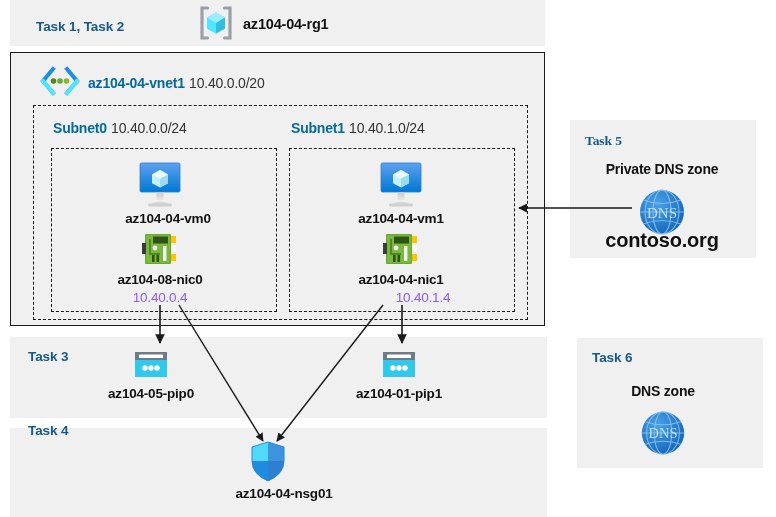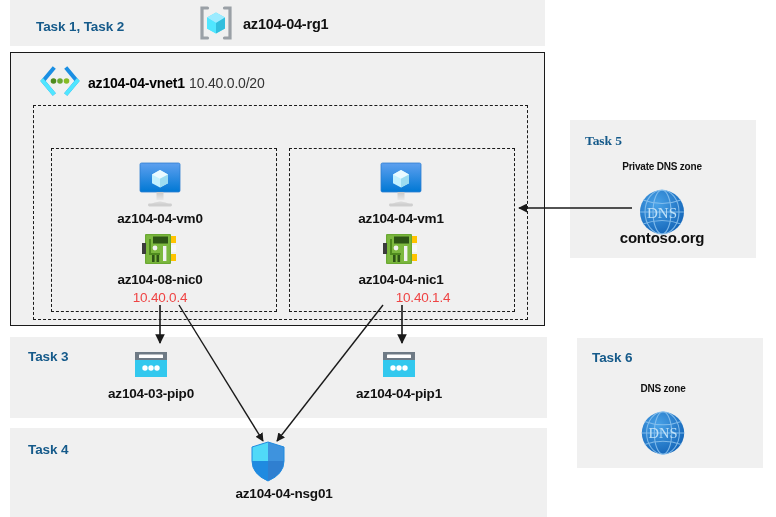--- a/index.html
+++ b/index.html
@@ -29,29 +29,29 @@
     position:absolute;border:1.6px dashed #1a1a1a;box-sizing:border-box;
     background:transparent;
   }
 
   
   .name-bold{
     position:absolute;font-weight:bold;font-size:13.5px;color:#111;
     white-space:nowrap;letter-spacing:-0.2px;
   }
   .name-plain{
-    position:absolute;font-size:13.5px;color:#ef4444;white-space:nowrap;
+    position:absolute;font-size:13.5px;color:#8b5cf6;white-space:nowrap;
     letter-spacing:-0.2px;
   }
   .title-row{position:absolute;white-space:nowrap;letter-spacing:-0.2px;}
-  .title-row .b{font-weight:bold;font-size:14px;color:#000000;}
+  .title-row .b{font-weight:bold;font-size:14px;color:#0369a1;}
   .title-row .n{font-size:14px;color:#333;}
   .centered{transform:translateX(-50%);text-align:center;}
   .heading-bold{
-    position:absolute;font-weight:bold;font-size:10px;color:#111;
+    position:absolute;font-weight:bold;font-size:14px;color:#111;
     white-space:nowrap;transform:translateX(-50%);text-align:left;
     letter-spacing:-0.2px;
   }
 
   
   .icon{position:absolute;}
   svg{display:block;overflow:visible;}
 
   .lines{position:absolute;left:0;top:0;width:776px;height:517px;pointer-events:none;}
 </style>
@@ -89,20 +89,24 @@
       <circle cx="28.5" cy="15" r="2.8" fill="#86bc25"></circle>
     </svg>
   </div>
   <div class="title-row" style="left:88px;top:74px;">
     <span class="b">az104-04-vnet1</span>
     <span class="n">10.40.0.0/20</span>
   </div>
 
   <div class="dashed" style="left:33px;top:105px;width:495px;height:215px;"></div>
 
+  <div class="title-row" style="left:53px;top:119px;">
+    <span class="b">Subnet0</span>
+    <span class="n">10.40.0.0/24</span>
+  </div>
   <div class="dashed" style="left:51px;top:148px;width:226px;height:164px;"></div>
 
   <div class="icon" style="left:132px;top:160px;">
     <svg width="56" height="48" viewBox="0 0 56 48">
       <defs>
         <linearGradient id="vmg0" x1="0" y1="0" x2="0" y2="1">
           <stop offset="0" stop-color="#5ea0ef"></stop>
             <stop offset="1" stop-color="#0078d4"></stop>
         </linearGradient>
         <linearGradient id="vms0" x1="0" y1="0" x2="0" y2="1">
@@ -112,21 +116,21 @@
       </defs>
       <rect x="8" y="3" width="40" height="29" rx="1.5" fill="url(#vmg0)" stroke="#2f7fd0" stroke-width="0.8"></rect>
       <polygon points="28,10 36,14.4 36,23.2 28,27.6 20,23.2 20,14.4" fill="#c3f1ff"></polygon>
       <polygon points="28,10 36,14.4 28,18.8 20,14.4" fill="#eafaff"></polygon>
       <polygon points="28,18.8 36,14.4 36,23.2 28,27.6" fill="#9cdcf0"></polygon>
       <rect x="24.5" y="32" width="7" height="8" fill="url(#vms0)"></rect>
       <path d="M17 45 Q28 38 39 45 Z" fill="#d9d9d9"></path>
       <rect x="16" y="43.5" width="24" height="3" rx="1.4" fill="#cfcfcf"></rect>
     </svg>
   </div>
-  <div class="name-bold centered" style="left:160px;top:211px;">az104-04-vm0</div>
+  <div class="name-bold centered" style="left:168px;top:211px;">az104-04-vm0</div>
 
   <div class="icon" style="left:142px;top:232px;">
     <svg width="36" height="34" viewBox="0 0 36 34">
       <rect x="3" y="2" width="26" height="30" rx="1" fill="#6aa832"></rect>
       <rect x="4.2" y="3.2" width="23.6" height="27.6" fill="#7cb83f"></rect>
       <rect x="0" y="11" width="4" height="11" fill="#3b3b3b"></rect>
       <rect x="29" y="4" width="5" height="7" fill="#ffc400"></rect>
       <rect x="29" y="13" width="5" height="7" fill="#f8f8f8"></rect>
       <rect x="29" y="22" width="5" height="7" fill="#ffc400"></rect>
       <rect x="11" y="4.5" width="15" height="7" fill="#2d5415"></rect>
@@ -134,20 +138,24 @@
       <rect x="7" y="21" width="11" height="2" fill="#4e8a1e"></rect>
       <circle cx="13" cy="16" r="2.4" fill="#f2f2f2"></circle>
       <rect x="10" y="23" width="2.6" height="7" fill="#2d5415"></rect>
       <rect x="14.5" y="23" width="2.6" height="7" fill="#2d5415"></rect>
       <rect x="21" y="14" width="3.4" height="15" fill="#f2f2f2"></rect>
     </svg>
   </div>
   <div class="name-bold centered" style="left:160px;top:272px;">az104-08-nic0</div>
   <div class="name-plain centered" style="left:160px;top:290px;">10.40.0.4</div>
 
+  <div class="title-row" style="left:291px;top:119px;">
+    <span class="b">Subnet1</span>
+    <span class="n">10.40.1.0/24</span>
+  </div>
   <div class="dashed" style="left:289px;top:148px;width:226px;height:164px;"></div>
 
   <div class="icon" style="left:373px;top:160px;">
     <svg width="56" height="48" viewBox="0 0 56 48">
       <defs>
         <linearGradient id="vmg1" x1="0" y1="0" x2="0" y2="1">
           <stop offset="0" stop-color="#5ea0ef"></stop>
             <stop offset="1" stop-color="#0078d4"></stop>
         </linearGradient>
         <linearGradient id="vms1" x1="0" y1="0" x2="0" y2="1">
@@ -192,36 +200,36 @@
   <div class="icon" style="left:133px;top:350px;">
     <svg width="36" height="30" viewBox="0 0 36 30">
       <rect x="2" y="2" width="32" height="8" fill="#6e7a85"></rect>
       <rect x="6" y="4.6" width="24" height="3.4" rx="0.6" fill="#ffffff"></rect>
       <rect x="2" y="10" width="32" height="17" fill="#32c8ee"></rect>
       <circle cx="12" cy="18" r="2.7" fill="#ffffff"></circle>
       <circle cx="18" cy="18" r="2.7" fill="#ffffff"></circle>
       <circle cx="24" cy="18" r="2.7" fill="#ffffff"></circle>
     </svg>
   </div>
-  <div class="name-bold centered" style="left:151px;top:386px;">az104-03-pip0</div>
+  <div class="name-bold centered" style="left:151px;top:386px;">az104-05-pip0</div>
 
   <div class="icon" style="left:381px;top:350px;">
     <svg width="36" height="30" viewBox="0 0 36 30">
       <rect x="2" y="2" width="32" height="8" fill="#6e7a85"></rect>
       <rect x="6" y="4.6" width="24" height="3.4" rx="0.6" fill="#ffffff"></rect>
       <rect x="2" y="10" width="32" height="17" fill="#32c8ee"></rect>
       <circle cx="12" cy="18" r="2.7" fill="#ffffff"></circle>
       <circle cx="18" cy="18" r="2.7" fill="#ffffff"></circle>
       <circle cx="24" cy="18" r="2.7" fill="#ffffff"></circle>
     </svg>
   </div>
-  <div class="name-bold centered" style="left:399px;top:386px;">az104-04-pip1</div>
+  <div class="name-bold centered" style="left:399px;top:386px;">az104-01-pip1</div>
 
   <div class="panel" style="left:10px;top:428px;width:537px;height:89px;"></div>
-  <div class="task-label" style="left:28px;top:442px;">Task 4</div>
+  <div class="task-label" style="left:28px;top:423px;">Task 4</div>
 
   <div class="icon" style="left:250px;top:441px;">
     <svg width="36" height="42" viewBox="0 0 36 42">
       <defs>
           <clipPath id="shieldclip">
         <path d="M18 1 L34 6 L34 20 Q34 33 18 40 Q2 33 2 20 L2 6 Z"></path>
       </clipPath>
         </defs>
       <g clip-path="url(#shieldclip)">
         <rect x="0" y="0" width="18" height="20" fill="#50d9f8"></rect>
@@ -250,21 +258,21 @@
       <g stroke="#8ec4ef" stroke-width="1.1" fill="none" opacity="0.85">
         <ellipse cx="28" cy="28" rx="9" ry="22"></ellipse>
         <ellipse cx="28" cy="28" rx="17" ry="22"></ellipse>
         <line x1="6" y1="28" x2="50" y2="28"></line>
         <path d="M9 16 Q28 23 47 16"></path>
         <path d="M9 40 Q28 33 47 40"></path>
       </g>
       <text x="28" y="33.5" text-anchor="middle" font-family="Liberation Serif, serif" font-size="15" fill="#bfe0f7">DNS</text>
     </svg>
   </div>
-  <div class="name-bold centered" style="left:662px;top:229px;font-size:15px;">contoso.org</div>
+  <div class="name-bold centered" style="left:662px;top:229px;font-size:20px;">contoso.org</div>
 
   <div class="panel" style="left:577px;top:338px;width:186px;height:130px;"></div>
   <div class="task-label" style="left:592px;top:350px;text-align:center;">Task 6</div>
   <div class="heading-bold" style="left:663px;top:383px;">DNS zone</div>
 
   <div class="icon" style="left:636px;top:406px;">
     <svg width="54" height="54" viewBox="0 0 56 56">
       <defs>
         <radialGradient id="dnsg1" cx="0.38" cy="0.32" r="0.78">
           <stop offset="0" stop-color="#4aa3e8"></stop>

